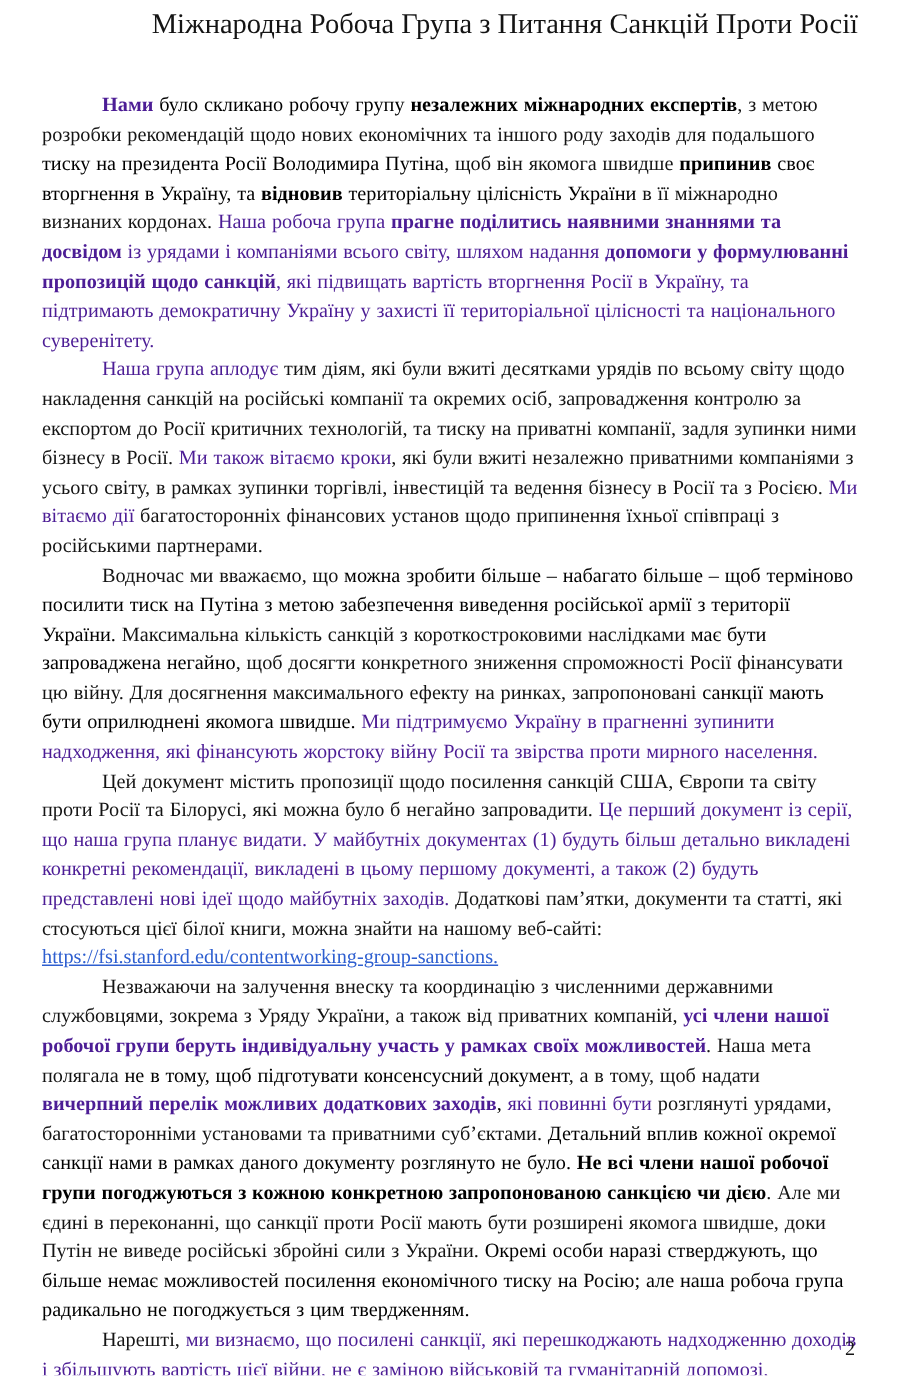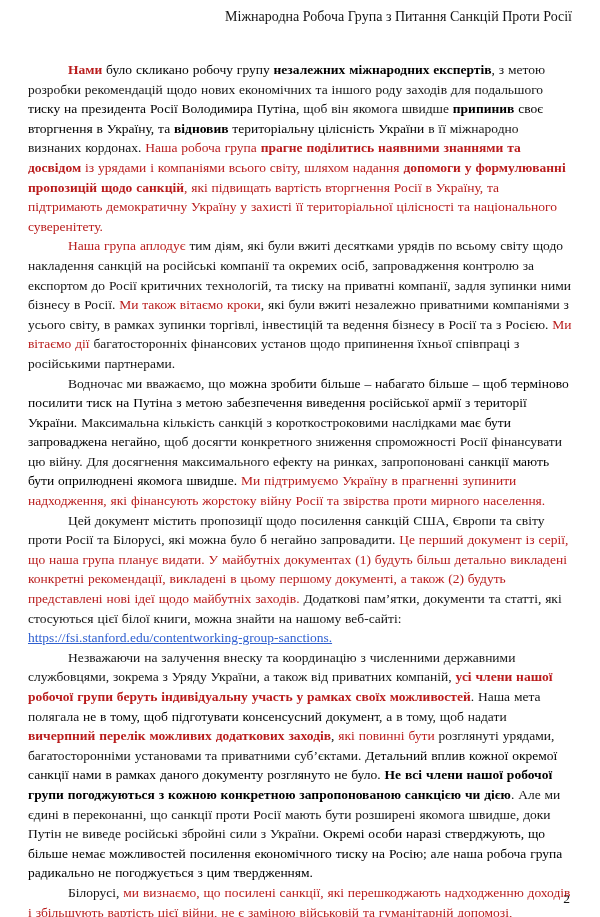--- a/index.html
+++ b/index.html
@@ -9,37 +9,37 @@
     height:917px;
     box-sizing:border-box;
     background:#ffffff;
     font-family:"Liberation Serif","DejaVu Serif",serif;
     color:#141414;
     overflow:hidden;
     padding:8px 28px 0 28px;
   }
   .doc-header{
     text-align:right;
-    font-size:14px;
+    font-size:19px;
     line-height:18px;
     margin-bottom:34px;
     color:#141414;
   }
   .doc-body{
     font-size:13.5px;
     line-height:19.6px;
     text-align:left;
   }
   .doc-body p{
     margin:0;
     text-indent:40px;
     word-spacing:0.5px;
   }
   .c-black{color:#141414;}
-  .c-blue{color:#b91c1c;}
+  .c-blue{color:#4c1d95;}
   .c-red{color:#000000;}
   .c-link{color:#2e5fd0;text-decoration:underline;}
   .b{font-weight:bold;}
   .doc-footer{
     position:absolute;
     right:30px;
     bottom:10px;
     font-size:13.5px;
     color:#141414;
   }
@@ -50,17 +50,17 @@
 
 <div class="page">
   <div class="doc-header">Міжнародна Робоча Група з Питання Санкцій Проти Росії</div>
 
   <div class="doc-body">
       <p><span class="c-blue b">Нами</span><span class="c-red"> було скликано робочу групу </span><span class="c-red b">незалежних міжнародних експертів</span><span class="c-black">, з метою розробки рекомендацій щодо нових економічних та іншого роду заходів для подальшого </span><span class="c-red">тиску на президента Росії Володимира Путіна</span><span class="c-black">, щоб він якомога швидше </span><span class="c-red b">припинив</span><span class="c-red"> своє вторгнення в Україну, та </span><span class="c-red b">відновив</span><span class="c-red"> територіальну цілісність України </span><span class="c-black">в її міжнародно визнаних кордонах. </span><span class="c-blue">Наша робоча група </span><span class="c-blue b">прагне поділитись наявними знаннями та досвідом</span><span class="c-blue"> із урядами і компаніями всього світу, шляхом надання </span><span class="c-blue b">допомоги у формулюванні пропозицій щодо санкцій</span><span class="c-blue">, які підвищать вартість вторгнення Росії в Україну, та підтримають демократичну Україну у захисті її територіальної цілісності та національного суверенітету.</span></p>
       <p><span class="c-blue">Наша група аплодує</span><span class="c-black"> тим діям, які були вжиті десятками урядів по всьому світу щодо накладення санкцій на російські компанії та окремих осіб, запровадження контролю за експортом до Росії критичних технологій, та тиску на приватні компанії, задля зупинки ними бізнесу в Росії. </span><span class="c-blue">Ми також вітаємо кроки</span><span class="c-black">, які були вжиті незалежно приватними компаніями з усього світу, в рамках зупинки торгівлі, інвестицій та ведення бізнесу в Росії та з Росією. </span><span class="c-blue">Ми вітаємо дії</span><span class="c-black"> багатосторонніх фінансових установ щодо припинення їхньої співпраці з російськими партнерами.</span></p>
       <p><span class="c-black">Водночас ми вважаємо, що </span><span class="c-red">можна зробити більше – набагато більше –  щоб терміново посилити тиск на Путіна з метою забезпечення виведення російської армії з території України.</span><span class="c-black"> Максимальна кількість санкцій з короткостроковими наслідками </span><span class="c-red">має бути запроваджена негайно</span><span class="c-black">, щоб досягти конкретного зниження спроможності Росії фінансувати цю війну. Для досягнення максимального ефекту на ринках, запропоновані </span><span class="c-red">санкції мають бути оприлюднені якомога швидше.</span><span class="c-blue"> Ми підтримуємо Україну в прагненні зупинити надходження, які фінансують жорстоку війну Росії та звірства проти мирного населення.</span></p>
       <p><span class="c-black">Цей документ містить пропозиції щодо посилення санкцій США, Європи та світу проти Росії та Білорусі, які можна було б негайно запровадити. </span><span class="c-blue">Це перший документ із серії, що наша група планує видати. У майбутніх документах (1) будуть більш детально викладені конкретні рекомендації, викладені в цьому першому документі, а також (2) будуть представлені нові ідеї щодо майбутніх заходів.</span><span class="c-black"> Додаткові пам’ятки, документи та статті, які стосуються цієї білої книги, можна знайти на нашому веб-сайті: </span><a class="c-link">https://fsi.stanford.edu/contentworking-group-sanctions.</a></p>
       <p><span class="c-black">Незважаючи на залучення внеску та координацію з численними державними службовцями, зокрема з Уряду України, а також від приватних компаній, </span><span class="c-blue b">усі члени нашої робочої групи беруть індивідуальну участь у рамках своїх можливостей</span><span class="c-black">. Наша мета полягала </span><span class="c-red">не в тому, щоб підготувати консенсусний документ</span><span class="c-black">, а в тому, щоб надати </span><span class="c-blue b">вичерпний перелік можливих додаткових заходів</span><span class="c-red">,</span><span class="c-blue"> які повинні бути </span><span class="c-black">розглянуті урядами, багатосторонніми установами та приватними суб’єктами. </span><span class="c-red">Детальний вплив кожної окремої санкції нами в рамках даного документу розглянуто  не було. </span><span class="c-red b">Не всі члени нашої робочої групи погоджуються з кожною конкретною запропонованою санкцією чи дією</span><span class="c-black">. Але ми єдині в переконанні, що санкції проти Росії мають бути розширені якомога швидше, доки Путін не виведе російські збройні сили з України. </span><span class="c-red">Окремі особи наразі стверджують, що більше немає можливостей посилення економічного тиску на Росію; але наша робоча група радикально не погоджується з цим твердженням.</span></p>
-      <p><span class="c-black">Білорусі, </span><span class="c-blue">ми визнаємо, що посилені санкції, які перешкоджають надходженню доходів і збільшують вартість цієї війни, не є заміною військовій та гуманітарній допомозі, дипломатії чи іншим інструментам зовнішньої політики, які слід обговорювати та досліджувати окремо.</span></p>
+      <p><span class="c-black">Нарешті, </span><span class="c-blue">ми визнаємо, що посилені санкції, які перешкоджають надходженню доходів і збільшують вартість цієї війни, не є заміною військовій та гуманітарній допомозі, дипломатії чи іншим інструментам зовнішньої політики, які слід обговорювати та досліджувати окремо.</span></p>
     </div>
 
   <div class="doc-footer">2</div>
 </div>
 
 </body></html>

